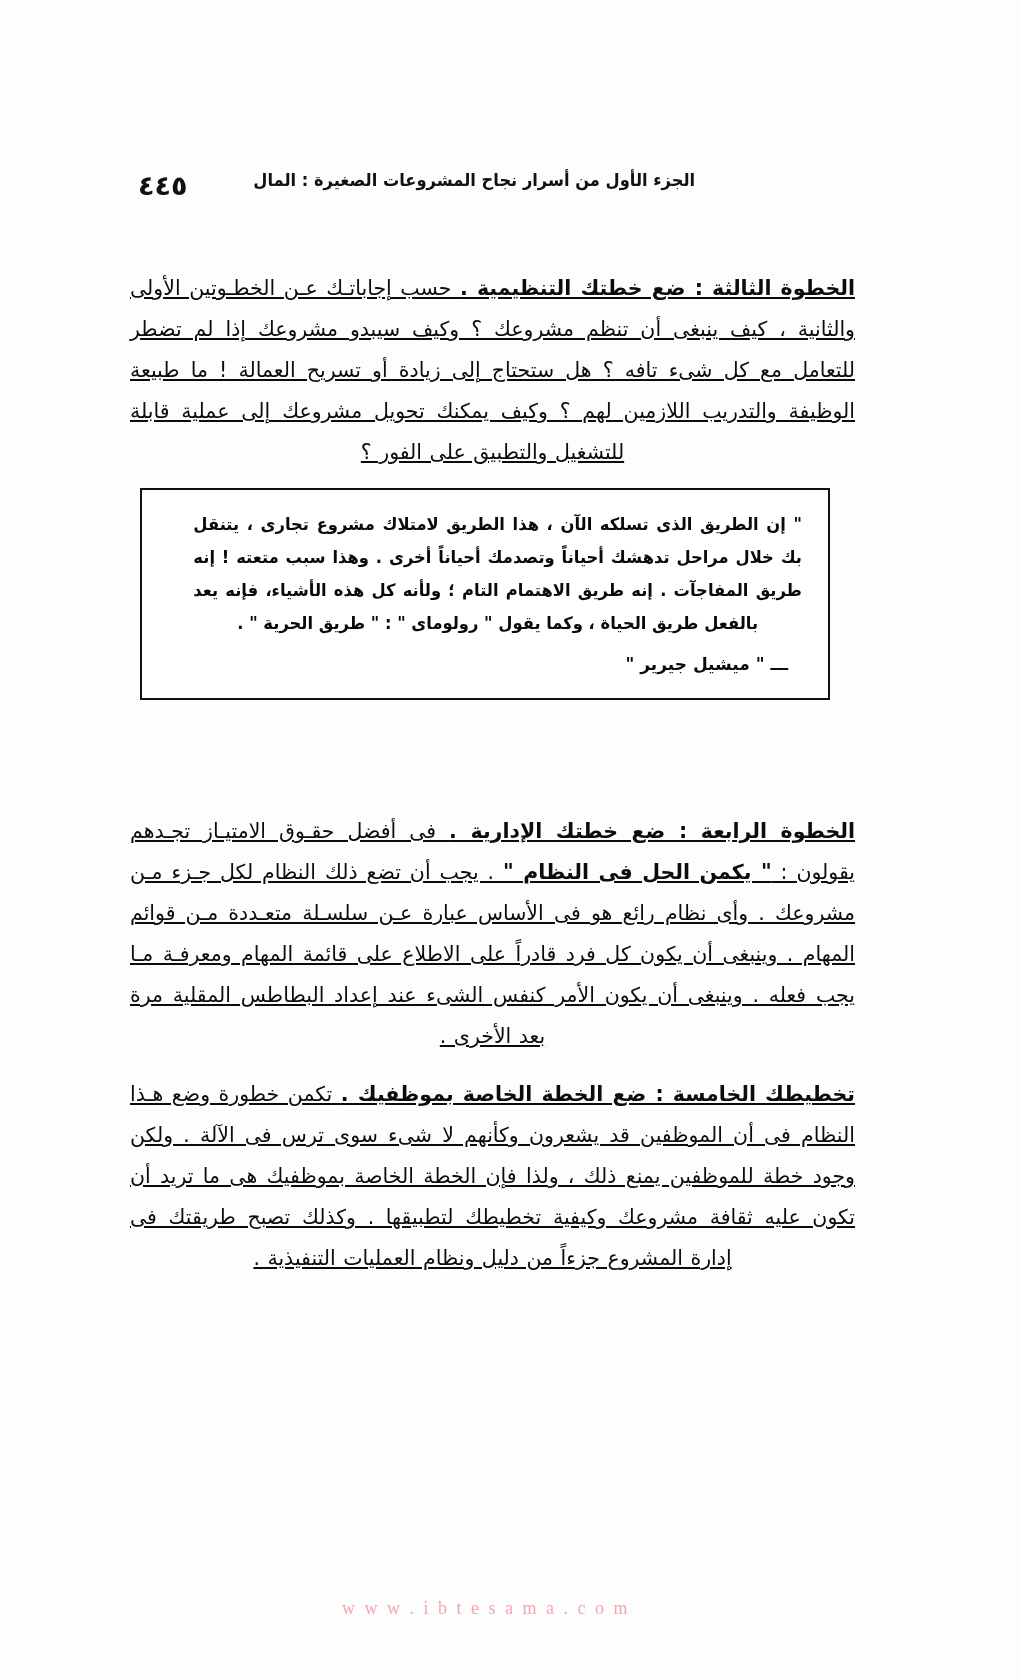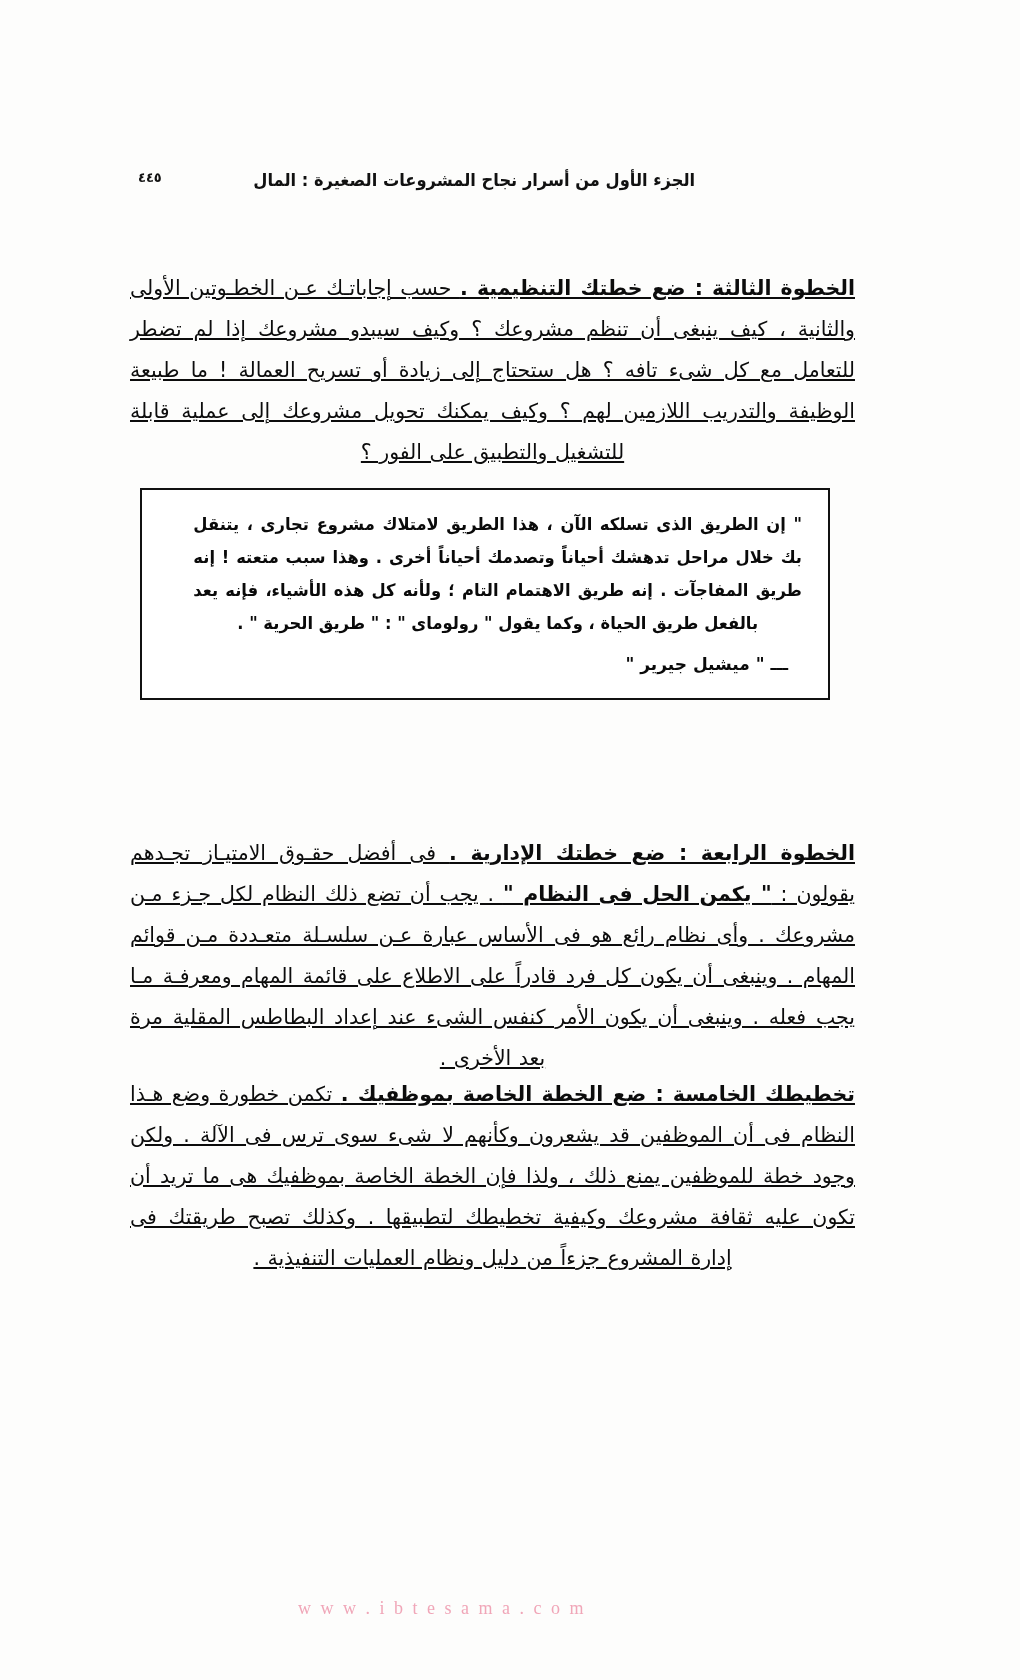--- a/index.html
+++ b/index.html
@@ -50,21 +50,21 @@
     color: #111111;
     letter-spacing: -0.3px;
     white-space: nowrap;
     transform: scaleX(0.93);
     transform-origin: right top;
   }
   .header-pagenum {
     position: absolute;
     left: 8px;
     top: 0;
-    font-size: 13px;
+    font-size: 27px;
     font-weight: 700;
     color: #111111;
     letter-spacing: 2px;
   }
 
   
   .para {
     position: absolute;
     width: 725px;
     direction: rtl;
@@ -77,21 +77,21 @@
     text-decoration: underline;
   }
   .para .lead {
     font-weight: 700;
   }
   .para .quoted {
     font-weight: 600;
   }
 
   #para-step3 { top: 247px; }
-  #para-step4 { top: 812px; }
+  #para-step4 { top: 790px; }
   #para-step5 { top: 1053px; }
   #para-step6 { top: 1306px; font-weight: 700; font-size: 19.5px; line-height: 38px; }
 
   
   .quote-box {
     position: absolute;
     top: 488px;
     left: 10px;
     width: 690px;
     height: 212px;
@@ -133,20 +133,21 @@
     position: absolute;
     top: 1598px;
     left: 0;
     width: 884px;
     text-align: center;
     font-size: 18px;
     letter-spacing: 2.5px;
     color: #f0a6b8;
     font-family: "Liberation Serif", serif;
     direction: ltr;
+    padding-left: 44px;
   }
 </style>
 </head>
 <body>
 
 <div class="page">
   <div class="scan-tint"></div>
 
   <div class="content">
 

